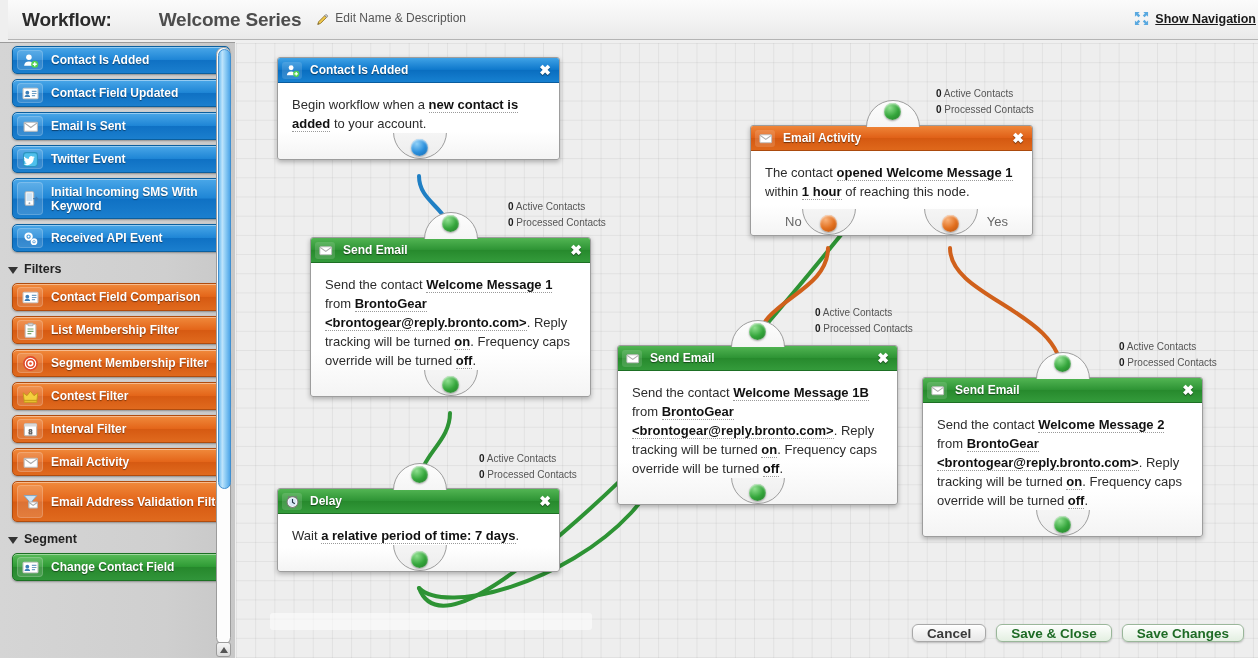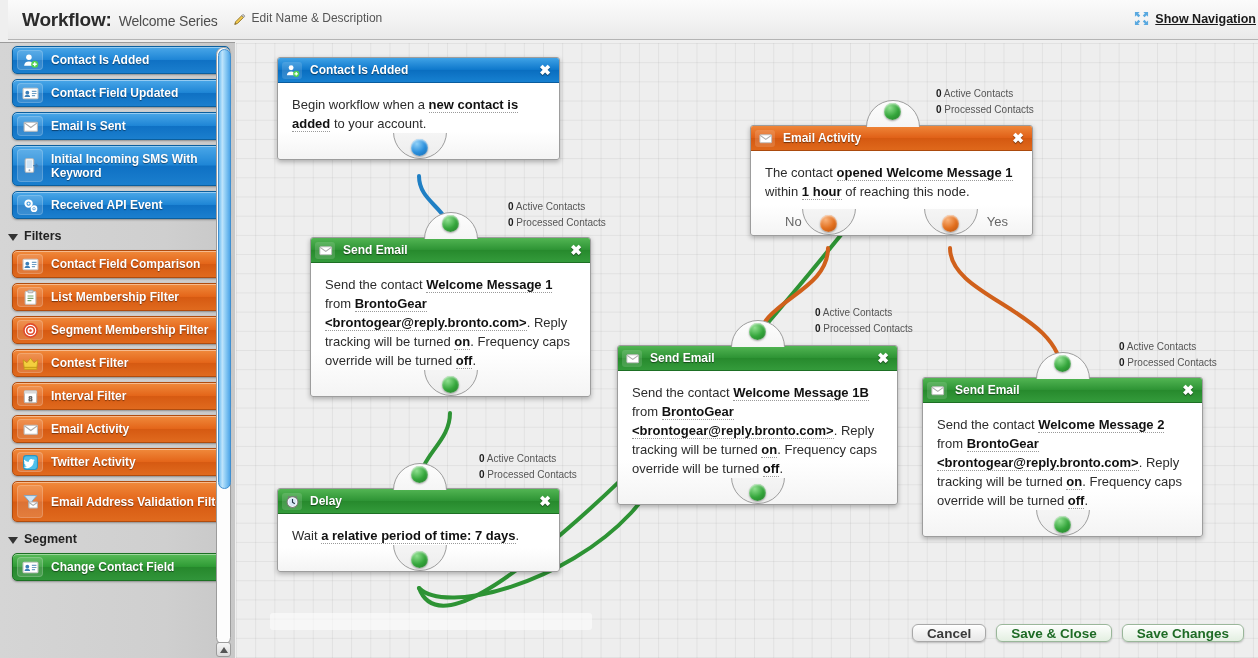--- a/index.html
+++ b/index.html
@@ -17,21 +17,21 @@
     width: 1258px; height: 40px;
     background: linear-gradient(to bottom, #fbfbfb 0%, #f2f2f2 55%, #e9e9e9 100%);
     border-bottom: 1px solid #b4b4b4;
   }
   #title-block {
     position: absolute; left: 14px; top: 9px;
     display: flex; align-items: baseline; gap: 7px;
     white-space: nowrap;
   }
   .t-workflow { font-size: 19px; font-weight: bold; color: #2b2b2b; letter-spacing: -.2px; }
-  .t-name     { font-size: 14px; font-weight: normal; color: #4d4d4d; letter-spacing: -.2px; }
+  .t-name     { font-size: 19px; font-weight: bold; color: #4d4d4d; letter-spacing: -.2px; margin-left: 40px; }
   #edit-link {
     display: flex; align-items: center; gap: 5px;
     margin-left: 8px; position: relative; top: -1px;
     cursor: pointer;
   }
   .pencil-icon {
     display: inline-block; width: 14px; height: 14px; position: relative; top: 2px;
   }
   .edit-text { font-size: 12px; color: #555; }
 
@@ -295,20 +295,29 @@
       </div>
       <div class="pal-item blue">
         <span class="chip">
           <svg viewBox="0 0 16 16" width="17" height="17">
             <rect x="2" y="4" width="12.5" height="8.5" rx=".8" fill="#fff" stroke="#bdbdbd"></rect>
             <path d="M2.3 4.6l6 4.4 6-4.4" fill="none" stroke="#aaa" stroke-width="1.1"></path>
           </svg>
         </span>
         <span>Email Is Sent</span>
       </div>
+      <div class="pal-item blue">
+        <span class="chip">
+          <svg viewBox="0 0 16 16" width="17" height="17">
+            <rect x="1.5" y="1.5" width="13" height="13" rx="2.4" fill="#4fc0ec" stroke="#2a93bf"></rect>
+            <path d="M12 5.6c-.4.2-.8.3-1.2.4.4-.3.7-.7.9-1.2-.4.3-.9.5-1.4.6-.4-.4-1-.7-1.6-.7-1.2 0-2.2 1-2.2 2.2 0 .2 0 .3.1.5-1.8-.1-3.4-1-4.5-2.3-.2.3-.3.7-.3 1.1 0 .8.4 1.4 1 1.8-.4 0-.7-.1-1-.3 0 1.1.8 2 1.8 2.2-.2.1-.4.1-.6.1-.1 0-.3 0-.4-.1.3.9 1.1 1.5 2.1 1.5-.8.6-1.7.9-2.8.9h-.5c1 .6 2.1 1 3.4 1 4 0 6.2-3.3 6.2-6.2v-.3c.4-.3.8-.7 1-1.2z" fill="#fff"></path>
+          </svg>
+        </span>
+        <span>Twitter Event</span>
+      </div>
       <div class="pal-item blue two-line">
         <span class="chip">
           <svg viewBox="0 0 16 16" width="17" height="17">
             <rect x="3" y="1.6" width="8" height="12.8" rx="1.3" fill="#fff" stroke="#bbb"></rect>
             <rect x="4.2" y="3" width="5.6" height="7.4" fill="#cfe4f5"></rect>
             <circle cx="7" cy="12.4" r=".9" fill="#9ab"></circle>
             <path d="M10.5 8.2h4M13 6.6l1.7 1.6L13 9.8" fill="none" stroke="#3d7fb8" stroke-width="1.2"></path>
           </svg>
         </span>
         <span>Initial Incoming SMS With Keyword</span>
@@ -379,29 +388,20 @@
         <span>Interval Filter</span>
       </div>
       <div class="pal-item orange">
         <span class="chip">
           <svg viewBox="0 0 16 16" width="17" height="17">
             <rect x="2" y="4" width="12.5" height="8.5" rx=".8" fill="#fff" stroke="#bdbdbd"></rect>
             <path d="M2.3 4.6l6 4.4 6-4.4" fill="none" stroke="#aaa" stroke-width="1.1"></path>
           </svg>
         </span>
         <span>Email Activity</span>
-      </div>
-      <div class="pal-item orange">
-        <span class="chip">
-          <svg viewBox="0 0 16 16" width="17" height="17">
-            <rect x="1.5" y="1.5" width="13" height="13" rx="2.4" fill="#4fc0ec" stroke="#2a93bf"></rect>
-            <path d="M12 5.6c-.4.2-.8.3-1.2.4.4-.3.7-.7.9-1.2-.4.3-.9.5-1.4.6-.4-.4-1-.7-1.6-.7-1.2 0-2.2 1-2.2 2.2 0 .2 0 .3.1.5-1.8-.1-3.4-1-4.5-2.3-.2.3-.3.7-.3 1.1 0 .8.4 1.4 1 1.8-.4 0-.7-.1-1-.3 0 1.1.8 2 1.8 2.2-.2.1-.4.1-.6.1-.1 0-.3 0-.4-.1.3.9 1.1 1.5 2.1 1.5-.8.6-1.7.9-2.8.9h-.5c1 .6 2.1 1 3.4 1 4 0 6.2-3.3 6.2-6.2v-.3c.4-.3.8-.7 1-1.2z" fill="#fff"></path>
-          </svg>
-        </span>
-        <span>Twitter Activity</span>
       </div>
       <div class="pal-item orange two-line">
         <span class="chip">
           <svg viewBox="0 0 16 16" width="17" height="17">
             <path d="M2 2.4h12l-4.6 5.3v4.1l-2.8 1.9V7.7z" fill="#cfe4f5" stroke="#7fa8c6" stroke-width=".9"></path>
             <rect x="6.5" y="8.5" width="8" height="5.6" rx=".6" fill="#fff" stroke="#bbb"></rect>
             <path d="M6.7 8.9l3.8 2.8 3.8-2.8" fill="none" stroke="#aaa"></path>
           </svg>
         </span>
         <span>Email Address Validation Filter</span>

